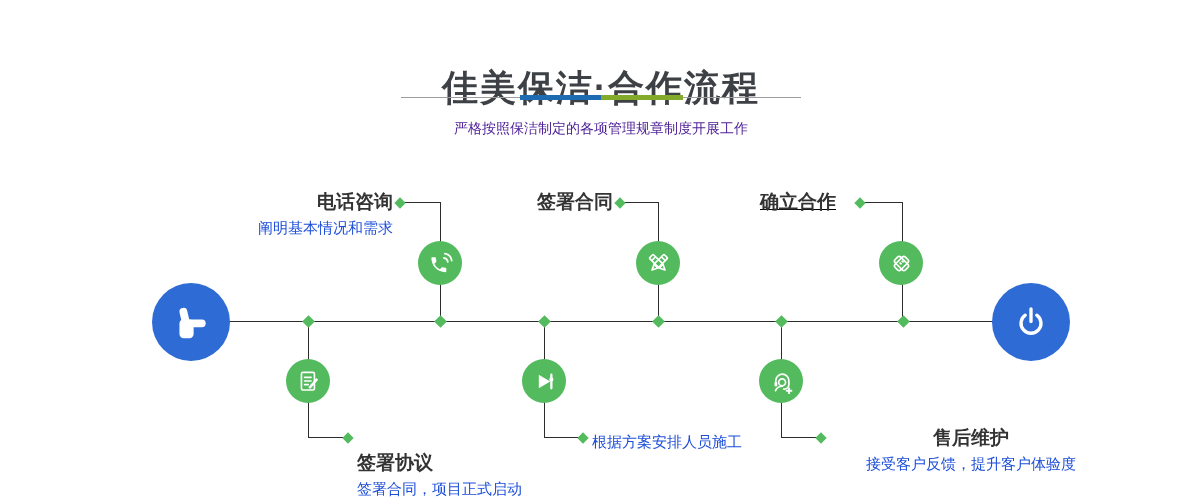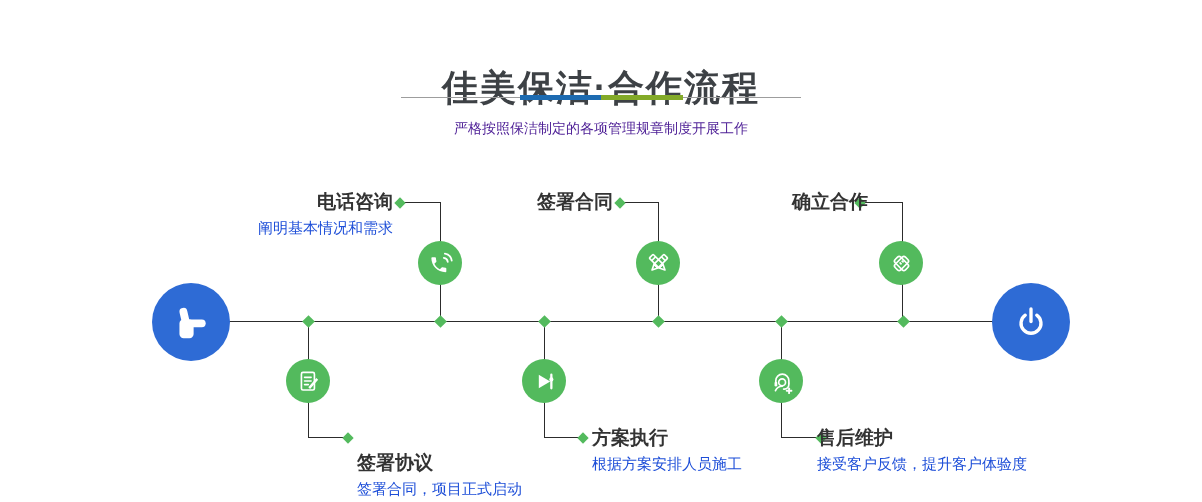--- a/index.html
+++ b/index.html
@@ -44,30 +44,30 @@
   .step-desc{font-size:15px;color:#1d4ed8;line-height:18px;margin-top:6px;white-space:nowrap;}
 
   
   .s1-h{left:404px;top:202px;width:37px;} .s1-v{left:440px;top:203px;height:118px;}
   .s1-m{left:396px;top:199px;} .s1-c{left:418px;top:241px;} .s1-t{right:809px;top:191px;}
   
   .s2-h{left:624px;top:202px;width:35px;} .s2-v{left:658px;top:203px;height:118px;}
   .s2-m{left:616px;top:199px;} .s2-c{left:636px;top:241px;} .s2-t{right:589px;top:191px;}
   
   .s3-h{left:864px;top:202px;width:39px;} .s3-v{left:902px;top:203px;height:118px;}
-  .s3-m{left:856px;top:199px;} .s3-c{left:879px;top:241px;} .s3-t{right:334px;top:191px;}
+  .s3-m{left:856px;top:199px;} .s3-c{left:879px;top:241px;} .s3-t{right:366px;top:191px;text-decoration:underline;}
   
   .s4-v{left:308px;top:322px;height:116px;} .s4-h{left:308px;top:437px;width:40px;}
   .s4-m{left:344px;top:434px;} .s4-c{left:286px;top:359px;} .s4-t{left:357px;top:452px;}
   
   .s5-v{left:544px;top:322px;height:116px;} .s5-h{left:544px;top:437px;width:39px;}
   .s5-m{left:579px;top:434px;} .s5-c{left:522px;top:359px;} .s5-t{left:592px;top:427px;}
   
   .s6-v{left:781px;top:322px;height:116px;} .s6-h{left:781px;top:437px;width:40px;}
-  .s6-m{left:817px;top:434px;} .s6-c{left:759px;top:359px;} .s6-t{left:817px;top:427px;}
+  .s6-m{left:817px;top:434px;} .s6-c{left:759px;top:359px;} .s6-t{left:866px;top:427px;text-align:center;}
 
   svg{display:block;}
 </style>
 </head>
 <body>
 
 <div class="canvas">
 
   <h1 class="page-title">佳美保洁·合作流程</h1>
   <div class="divider">
@@ -186,21 +186,20 @@
   <div class="node s5-c">
     <span>
       <svg width="27" height="27" viewBox="0 0 26 26">
         <path d="M7.5 6.5 v13 l11 -6.5 z" fill="#fff"></path>
         <line x1="19.6" y1="6.5" x2="19.6" y2="19.5" stroke="#fff" stroke-width="2.2" stroke-linecap="round"></line>
         <circle cx="19.6" cy="11" r="2" fill="#fff"></circle>
       </svg>
     </span>
   </div>
   <div class="step-text s5-t">
-    <div class="step-title">方案执行</div>
     <div class="step-desc">根据方案安排人员施工</div>
   </div>
 
   <div class="vline s6-v"></div>
   <div class="hline s6-h"></div>
   <div class="marker s6-m"></div>
   <div class="node s6-c">
     <span>
       <svg width="27" height="27" viewBox="0 0 26 26" fill="none" stroke="#fff" stroke-width="1.6" stroke-linecap="round">
         <path d="M7.5 14.5 v-2.3 a6.3 6.3 0 0 1 12.6 0 v2.3"></path>

